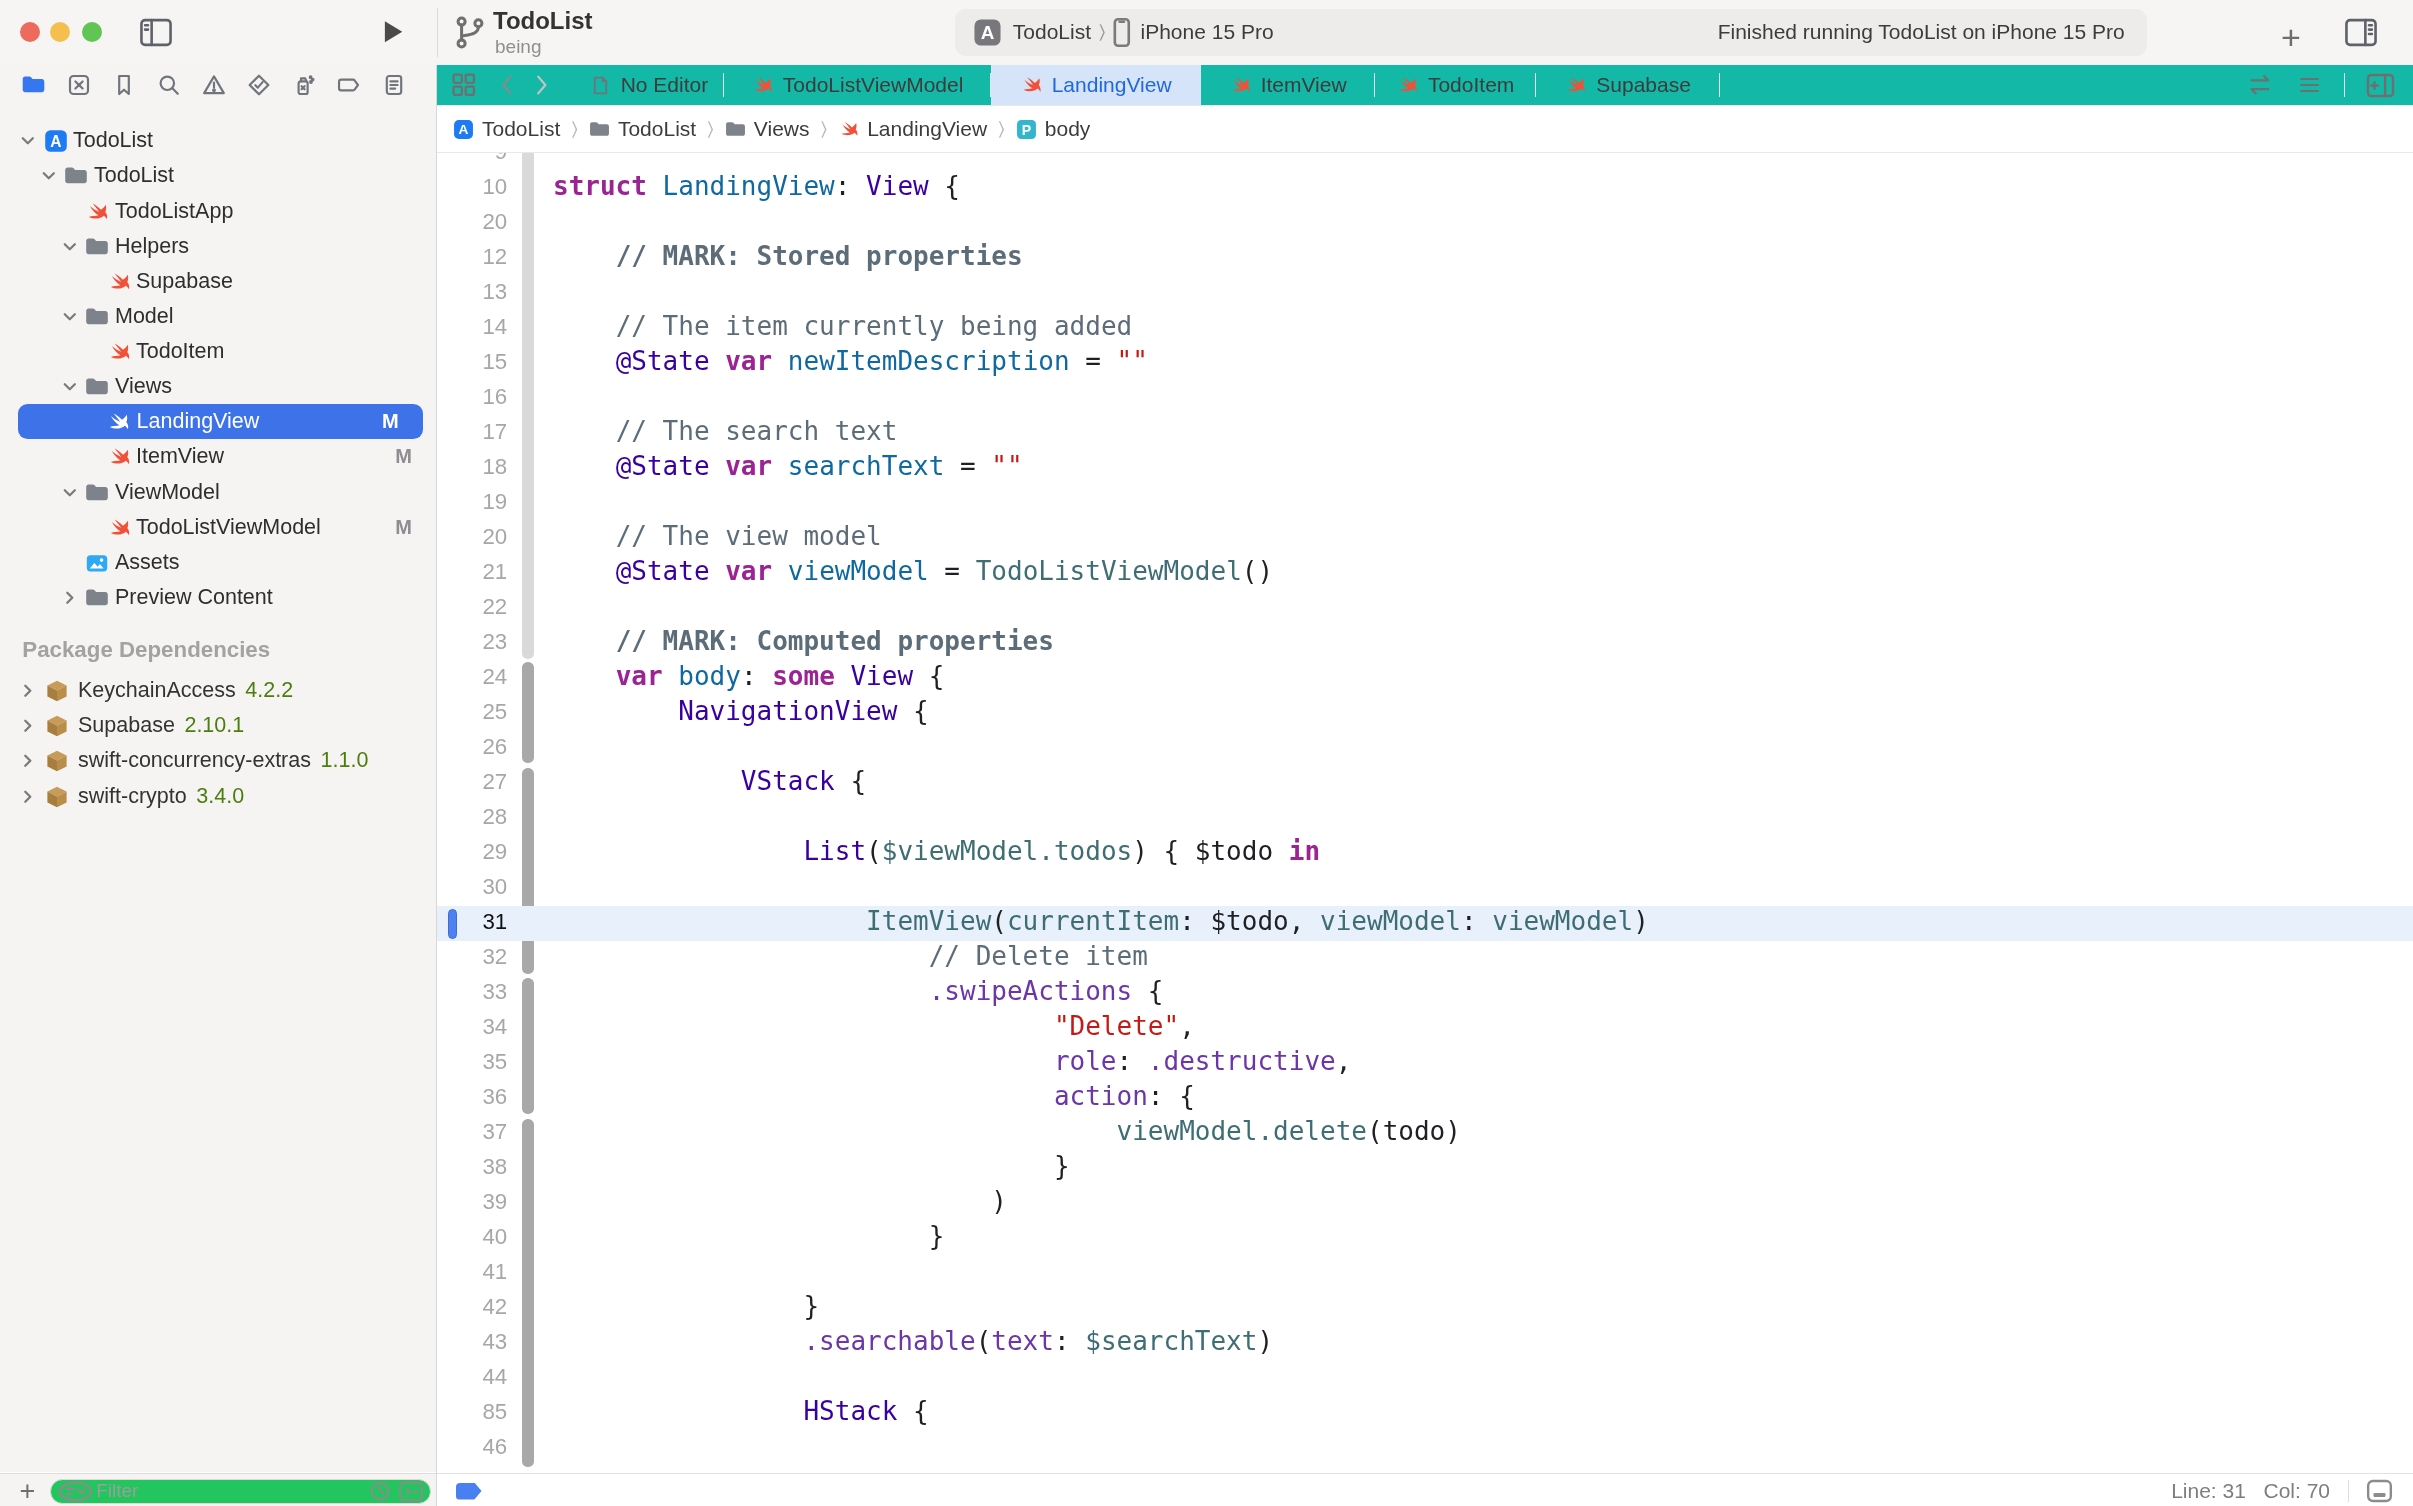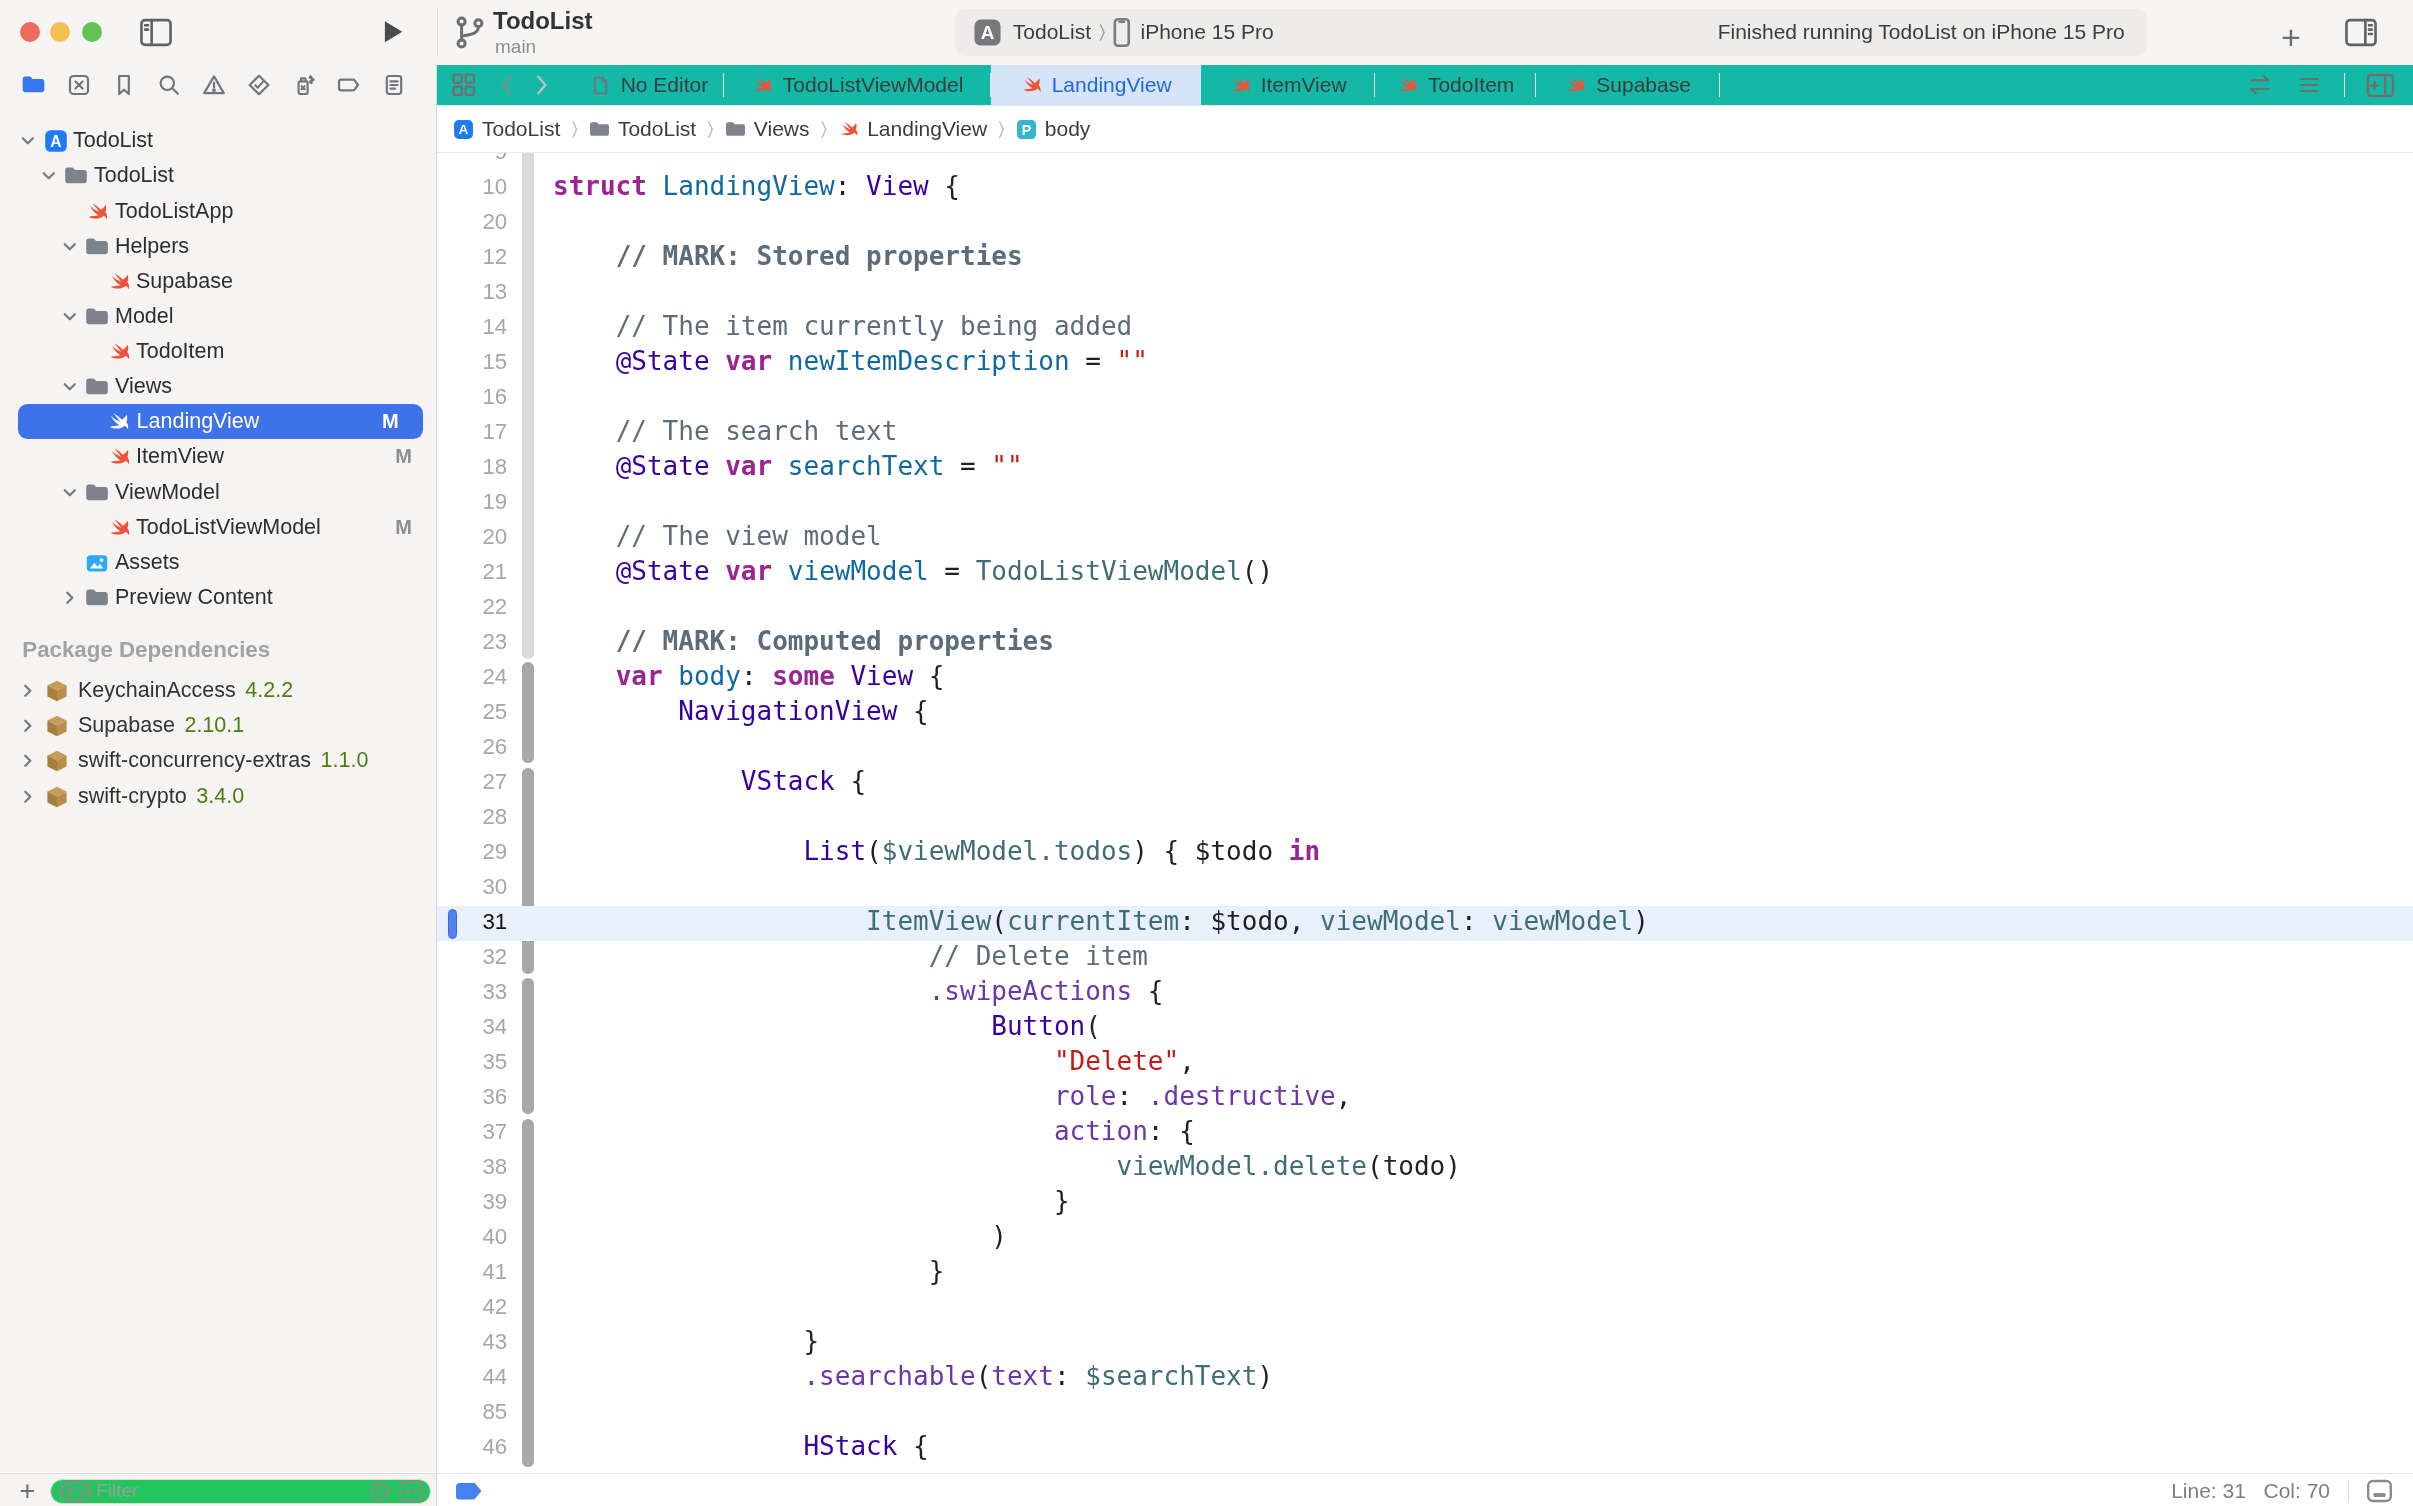--- a/index.html
+++ b/index.html
@@ -117,21 +117,21 @@
   <div id="toolbar-divider" class="abs"></div>
   <span class="abs" style="left:453px;top:14.4px;">
       <svg viewBox="0 0 20 22" width="34" height="37" fill="none" stroke="#6F6F6F" stroke-width="1.8" stroke-linecap="round" stroke-linejoin="round">
         <circle cx="5" cy="4.5" r="2.1"></circle>
         <circle cx="15" cy="5.5" r="2.1"></circle>
         <circle cx="5" cy="17.5" r="2.1"></circle>
         <path d="M5 6.6 v8.8 M15 7.6 c0 4.2 -4.5 4.6 -9.2 5.4"></path>
       </svg>
     </span>
   <div id="proj-title" class="abs">TodoList</div>
-  <div id="proj-branch" class="abs">main</div>
+  <div id="proj-branch" class="abs">being</div>
 
   <div id="scheme-pill" class="abs">
     <span style="margin-left:17.6px;">
         <svg viewBox="0 0 20 20" width="29" height="29" style="font-size:26px">
           <rect x="1" y="1" width="18" height="18" rx="4.5" fill="#77777C"></rect>
           <text x="10" y="14.6" font-size="13" font-weight="bold" fill="#fff" text-anchor="middle" font-family="Liberation Sans,sans-serif">A</text>
         </svg>
       </span>
     <span style="margin-left:11.2px;">TodoList</span>
     <span class="sep">〉</span>
@@ -675,21 +675,20 @@
       <div class="cl">&nbsp;&nbsp;&nbsp;&nbsp;<span class="tk-k">var </span><span class="tk-d">body</span><span class="tk-p">: </span><span class="tk-k">some </span><span class="tk-t">View</span><span class="tk-p"> {</span></div>
       <div class="cl">&nbsp;&nbsp;&nbsp;&nbsp;&nbsp;&nbsp;&nbsp;&nbsp;<span class="tk-t">NavigationView</span><span class="tk-p"> {</span></div>
       <div class="cl"></div>
       <div class="cl">&nbsp;&nbsp;&nbsp;&nbsp;&nbsp;&nbsp;&nbsp;&nbsp;&nbsp;&nbsp;&nbsp;&nbsp;<span class="tk-t">VStack</span><span class="tk-p"> {</span></div>
       <div class="cl"></div>
       <div class="cl">&nbsp;&nbsp;&nbsp;&nbsp;&nbsp;&nbsp;&nbsp;&nbsp;&nbsp;&nbsp;&nbsp;&nbsp;&nbsp;&nbsp;&nbsp;&nbsp;<span class="tk-t">List</span><span class="tk-p">(</span><span class="tk-pj">$viewModel.todos</span><span class="tk-p">) { $todo </span><span class="tk-k">in</span></div>
       <div class="cl"></div>
       <div class="cl">&nbsp;&nbsp;&nbsp;&nbsp;&nbsp;&nbsp;&nbsp;&nbsp;&nbsp;&nbsp;&nbsp;&nbsp;&nbsp;&nbsp;&nbsp;&nbsp;&nbsp;&nbsp;&nbsp;&nbsp;<span class="tk-pj">ItemView</span><span class="tk-p">(</span><span class="tk-pj">currentItem</span><span class="tk-p">: $todo, </span><span class="tk-pj">viewModel</span><span class="tk-p">: </span><span class="tk-pj">viewModel</span><span class="tk-p">)</span></div>
       <div class="cl">&nbsp;&nbsp;&nbsp;&nbsp;&nbsp;&nbsp;&nbsp;&nbsp;&nbsp;&nbsp;&nbsp;&nbsp;&nbsp;&nbsp;&nbsp;&nbsp;&nbsp;&nbsp;&nbsp;&nbsp;&nbsp;&nbsp;&nbsp;&nbsp;<span class="tk-c">// Delete item</span></div>
       <div class="cl">&nbsp;&nbsp;&nbsp;&nbsp;&nbsp;&nbsp;&nbsp;&nbsp;&nbsp;&nbsp;&nbsp;&nbsp;&nbsp;&nbsp;&nbsp;&nbsp;&nbsp;&nbsp;&nbsp;&nbsp;&nbsp;&nbsp;&nbsp;&nbsp;<span class="tk-m">.swipeActions</span><span class="tk-p"> {</span></div>
-      <div class="cl">&nbsp;&nbsp;&nbsp;&nbsp;&nbsp;&nbsp;&nbsp;&nbsp;&nbsp;&nbsp;&nbsp;&nbsp;&nbsp;&nbsp;&nbsp;&nbsp;&nbsp;&nbsp;&nbsp;&nbsp;&nbsp;&nbsp;&nbsp;&nbsp;&nbsp;&nbsp;&nbsp;&nbsp;<span class="tk-t">Button</span><span class="tk-p">(</span></div>
       <div class="cl">&nbsp;&nbsp;&nbsp;&nbsp;&nbsp;&nbsp;&nbsp;&nbsp;&nbsp;&nbsp;&nbsp;&nbsp;&nbsp;&nbsp;&nbsp;&nbsp;&nbsp;&nbsp;&nbsp;&nbsp;&nbsp;&nbsp;&nbsp;&nbsp;&nbsp;&nbsp;&nbsp;&nbsp;&nbsp;&nbsp;&nbsp;&nbsp;<span class="tk-s">"Delete"</span><span class="tk-p">,</span></div>
       <div class="cl">&nbsp;&nbsp;&nbsp;&nbsp;&nbsp;&nbsp;&nbsp;&nbsp;&nbsp;&nbsp;&nbsp;&nbsp;&nbsp;&nbsp;&nbsp;&nbsp;&nbsp;&nbsp;&nbsp;&nbsp;&nbsp;&nbsp;&nbsp;&nbsp;&nbsp;&nbsp;&nbsp;&nbsp;&nbsp;&nbsp;&nbsp;&nbsp;<span class="tk-m">role</span><span class="tk-p">: </span><span class="tk-m">.destructive</span><span class="tk-p">,</span></div>
       <div class="cl">&nbsp;&nbsp;&nbsp;&nbsp;&nbsp;&nbsp;&nbsp;&nbsp;&nbsp;&nbsp;&nbsp;&nbsp;&nbsp;&nbsp;&nbsp;&nbsp;&nbsp;&nbsp;&nbsp;&nbsp;&nbsp;&nbsp;&nbsp;&nbsp;&nbsp;&nbsp;&nbsp;&nbsp;&nbsp;&nbsp;&nbsp;&nbsp;<span class="tk-m">action</span><span class="tk-p">: {</span></div>
       <div class="cl">&nbsp;&nbsp;&nbsp;&nbsp;&nbsp;&nbsp;&nbsp;&nbsp;&nbsp;&nbsp;&nbsp;&nbsp;&nbsp;&nbsp;&nbsp;&nbsp;&nbsp;&nbsp;&nbsp;&nbsp;&nbsp;&nbsp;&nbsp;&nbsp;&nbsp;&nbsp;&nbsp;&nbsp;&nbsp;&nbsp;&nbsp;&nbsp;&nbsp;&nbsp;&nbsp;&nbsp;<span class="tk-pj">viewModel.delete</span><span class="tk-p">(todo)</span></div>
       <div class="cl">&nbsp;&nbsp;&nbsp;&nbsp;&nbsp;&nbsp;&nbsp;&nbsp;&nbsp;&nbsp;&nbsp;&nbsp;&nbsp;&nbsp;&nbsp;&nbsp;&nbsp;&nbsp;&nbsp;&nbsp;&nbsp;&nbsp;&nbsp;&nbsp;&nbsp;&nbsp;&nbsp;&nbsp;&nbsp;&nbsp;&nbsp;&nbsp;<span class="tk-p">}</span></div>
       <div class="cl">&nbsp;&nbsp;&nbsp;&nbsp;&nbsp;&nbsp;&nbsp;&nbsp;&nbsp;&nbsp;&nbsp;&nbsp;&nbsp;&nbsp;&nbsp;&nbsp;&nbsp;&nbsp;&nbsp;&nbsp;&nbsp;&nbsp;&nbsp;&nbsp;&nbsp;&nbsp;&nbsp;&nbsp;<span class="tk-p">)</span></div>
       <div class="cl">&nbsp;&nbsp;&nbsp;&nbsp;&nbsp;&nbsp;&nbsp;&nbsp;&nbsp;&nbsp;&nbsp;&nbsp;&nbsp;&nbsp;&nbsp;&nbsp;&nbsp;&nbsp;&nbsp;&nbsp;&nbsp;&nbsp;&nbsp;&nbsp;<span class="tk-p">}</span></div>
       <div class="cl"></div>
       <div class="cl">&nbsp;&nbsp;&nbsp;&nbsp;&nbsp;&nbsp;&nbsp;&nbsp;&nbsp;&nbsp;&nbsp;&nbsp;&nbsp;&nbsp;&nbsp;&nbsp;<span class="tk-p">}</span></div>
       <div class="cl">&nbsp;&nbsp;&nbsp;&nbsp;&nbsp;&nbsp;&nbsp;&nbsp;&nbsp;&nbsp;&nbsp;&nbsp;&nbsp;&nbsp;&nbsp;&nbsp;<span class="tk-m">.searchable</span><span class="tk-p">(</span><span class="tk-m">text</span><span class="tk-p">: </span><span class="tk-pj">$searchText</span><span class="tk-p">)</span></div>

